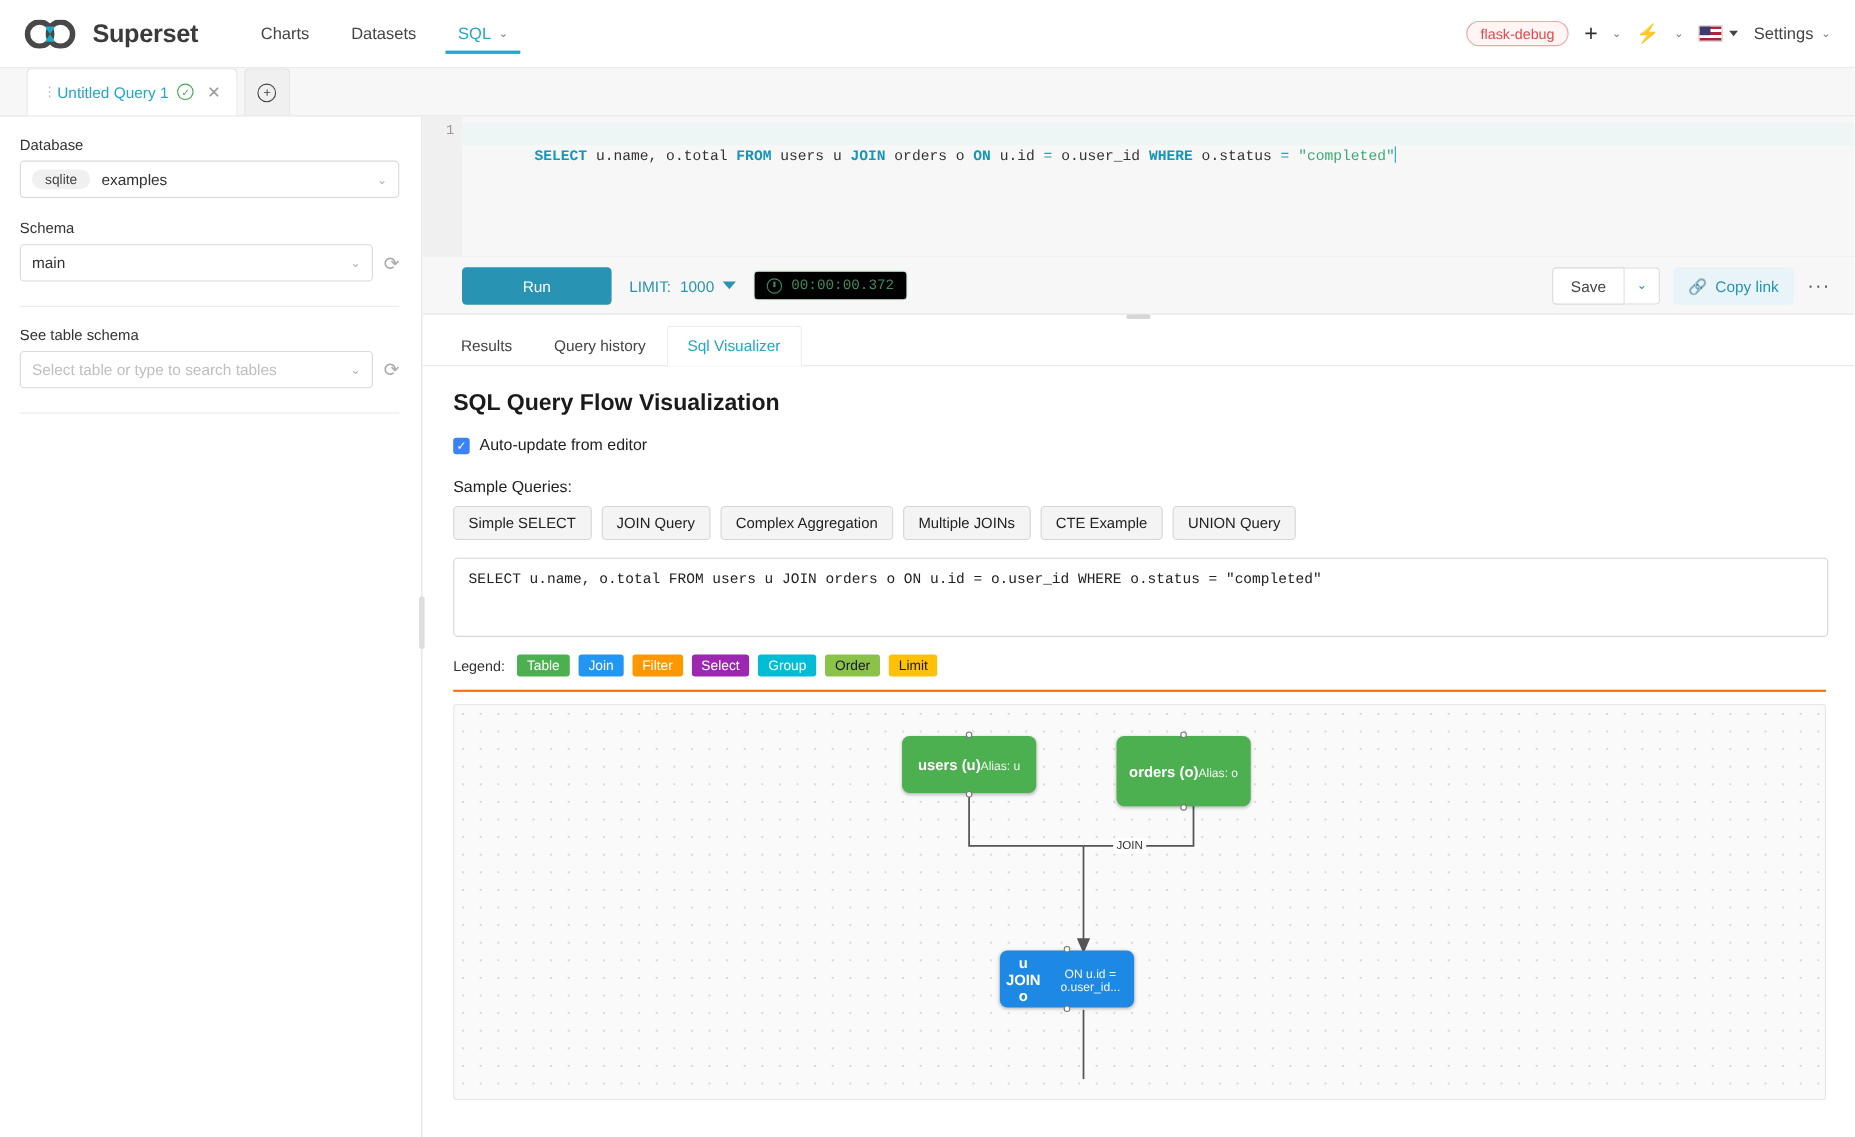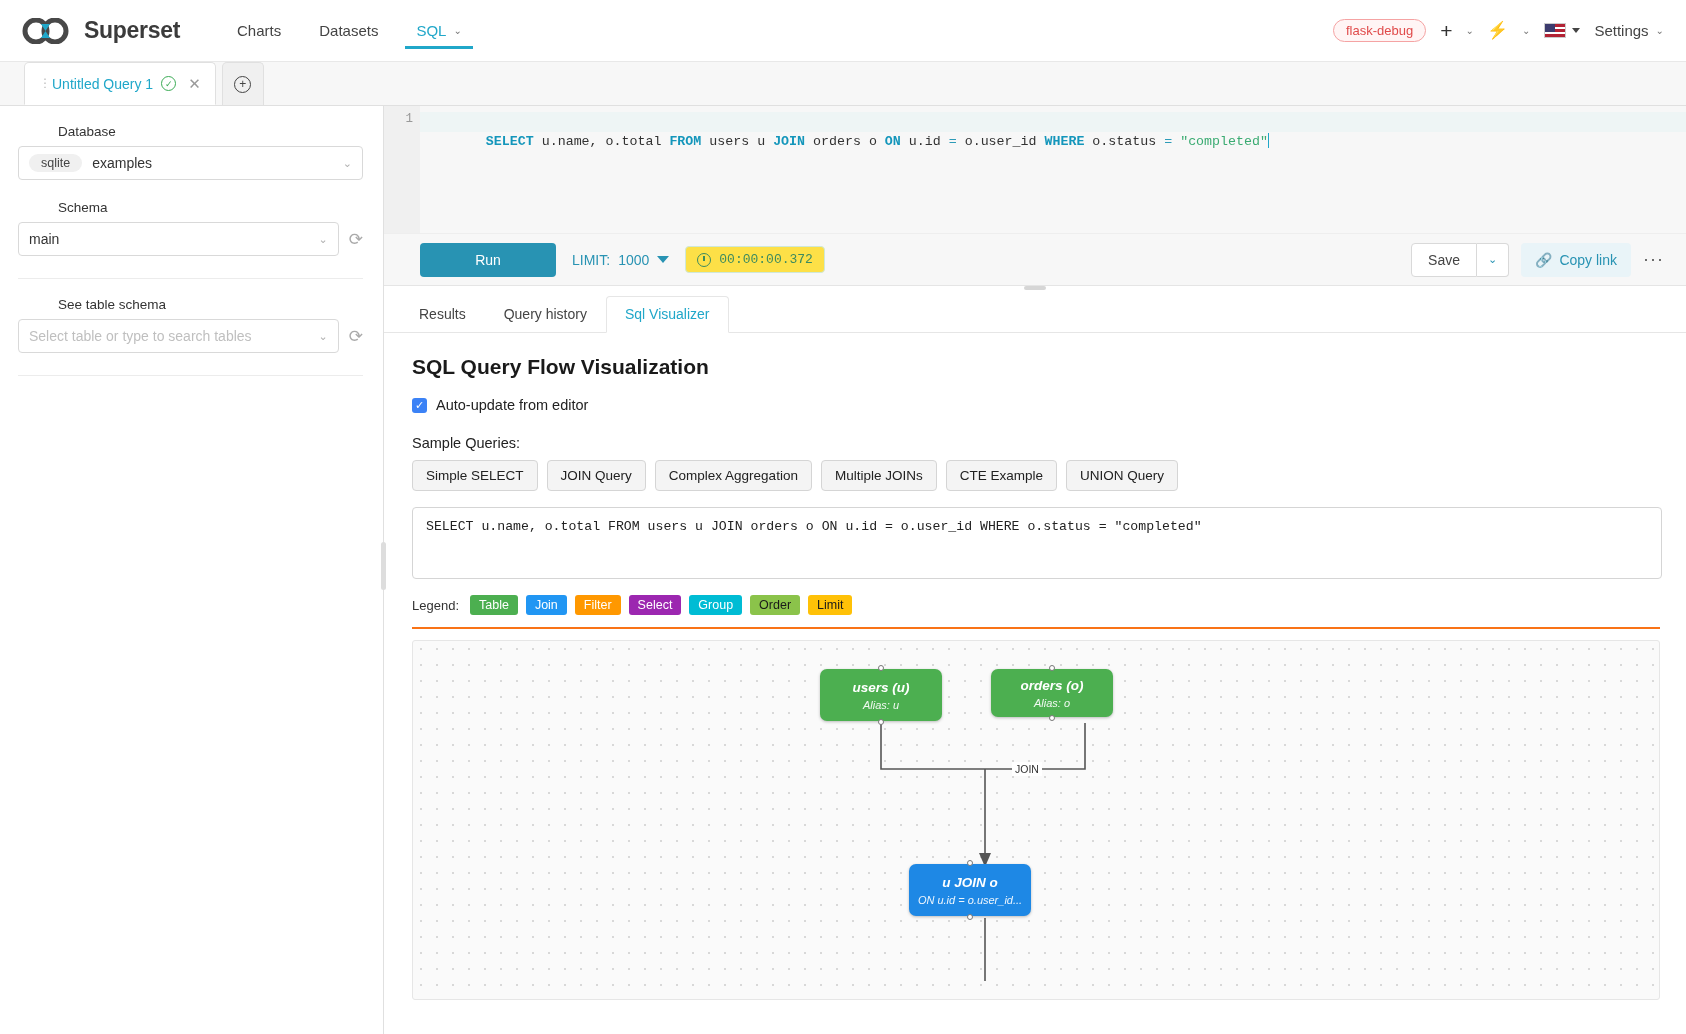--- a/index.html
+++ b/index.html
@@ -72,21 +72,21 @@
   .plus-circle{
     width:17px;height:17px;border:1.6px solid #444;border-radius:50%;
     display:flex;align-items:center;justify-content:center;font-size:12px;color:#444;line-height:1;
   }
 
   
   .split{ display:flex; height:calc(1034px - 62px - 44px); }
 
   
   .leftpanel{ width:384px; background:#fff; border-right:1px solid #e0e0e0; padding:18px 20px 0 18px; position:relative;}
-  .field-label{ font-size:13.5px; color:#333; margin-bottom:7px;margin-left:40px; }
+  .field-label{ font-size:13.5px; color:#333; margin-bottom:7px; }
   .select-box{
     height:34px; border:1px solid #d9d9d9; border-radius:4px; background:#fff;
     display:flex; align-items:center; padding:0 10px; gap:10px; cursor:pointer;
   }
   .db-chip{
     background:#f0f0f0; border-radius:11px; font-size:12.5px; color:#444; padding:2px 12px;
   }
   .select-val{ font-size:14px; color:#333; }
   .select-ph{ font-size:14px; color:#bfbfbf; }
   .chev{ margin-left:auto; color:#b0b0b0; font-size:11px; }
@@ -126,21 +126,21 @@
     padding:0 22px 0 6px; gap:16px; border-bottom:1px solid #e5e5e5; position:relative;
   }
   .run-btn{
     width:136px; height:34px; background:#2893b3; color:#fff; border:none; border-radius:4px;
     font-size:14px; cursor:pointer;
   }
   .limit{ color:#2893b3; font-size:14px; display:flex; align-items:center; gap:8px; cursor:pointer;}
   .limit b{ font-weight:normal; }
   .tri-down{ width:0;height:0;border-left:6px solid transparent;border-right:6px solid transparent;border-top:7px solid #2893b3;}
   .timer{
-    border:1px solid #cfe8d8; background:#fde047; color:#3d8b5f; border-radius:4px;
+    border:1px solid #cfe8d8; background:#000000; color:#3d8b5f; border-radius:4px;
     font-family:"Liberation Mono", monospace; font-size:13px; padding:5px 11px;
     display:flex; align-items:center; gap:8px;
   }
   .clock{ width:14px;height:14px;border:1.4px solid #3d8b5f;border-radius:50%;position:relative;}
   .clock::after{content:"";position:absolute;left:5px;top:2.5px;width:1.3px;height:4.5px;background:#3d8b5f;}
   .tb-right{ margin-left:auto; display:flex; align-items:center; gap:12px; }
   .save-group{ display:flex; }
   .save-btn{
     height:34px; min-width:62px; border:1px solid #d9d9d9; background:#fff; border-radius:4px 0 0 4px;
     font-size:14px; color:#444; padding:0 16px; cursor:pointer;
@@ -202,22 +202,22 @@
   .chip{ border-radius:3px; font-size:12.5px; color:#fff; padding:3px 9px; font-weight:500;}
 
   
   .canvas{
     height:360px; background-color:#fafafa; border:1px solid #e6e6e6; border-radius:3px;
     background-image:radial-gradient(#d8d8d8 1px, transparent 1px);
     background-size:16px 16px; position:relative; margin-left:2px; overflow:hidden;
   }
   .node{
     position:absolute; border-radius:7px; color:#fff; text-align:center;
-    display:flex; flex-direction:column; align-items:center; justify-content:center;
-    box-shadow:0 1px 3px rgba(0,0,0,.25); cursor:move;font-style:italic;
+    display:flex; flex-direction:row; align-items:center; justify-content:center;
+    box-shadow:0 1px 3px rgba(0,0,0,.25); cursor:move;
   }
   .node .ttl{ font-size:13.5px; font-weight:bold; }
   .node .sub{ font-size:11px; opacity:.92; margin-top:4px; }
   .port{
     position:absolute; width:6px;height:6px;border-radius:50%;
     background:#fff; border:1px solid #777;
   }
   .edge-label{
     position:absolute; background:#fff; font-size:10.5px; color:#333;
     padding:1px 3px; font-family:"Liberation Sans", sans-serif;
@@ -402,21 +402,21 @@
           <path d="M572,277 L572,340" stroke="#555" stroke-width="1.6" fill="none"></path>
         </svg>
 
         <div class="node" style="left:407px;top:28px;width:122px;height:52px;background:#4caf50">
           <span class="port" style="left:58px;top:-4px"></span>
           <span class="ttl">users (u)</span>
           <span class="sub">Alias: u</span>
           <span class="port" style="left:58px;bottom:-4px"></span>
         </div>
 
-        <div class="node" style="left:578px;top:28px;width:122px;height:48px;background:#4caf50">
+        <div class="node" style="left:602px;top:28px;width:122px;height:64px;background:#4caf50">
           <span class="port" style="left:58px;top:-4px"></span>
           <span class="ttl">orders (o)</span>
           <span class="sub">Alias: o</span>
           <span class="port" style="left:58px;bottom:-4px"></span>
         </div>
 
         <div class="edge-label" style="left:599px;top:121px">JOIN</div>
 
         <div class="node" style="left:496px;top:223px;width:122px;height:52px;background:#1e88e5">
           <span class="port" style="left:58px;top:-4px"></span>

